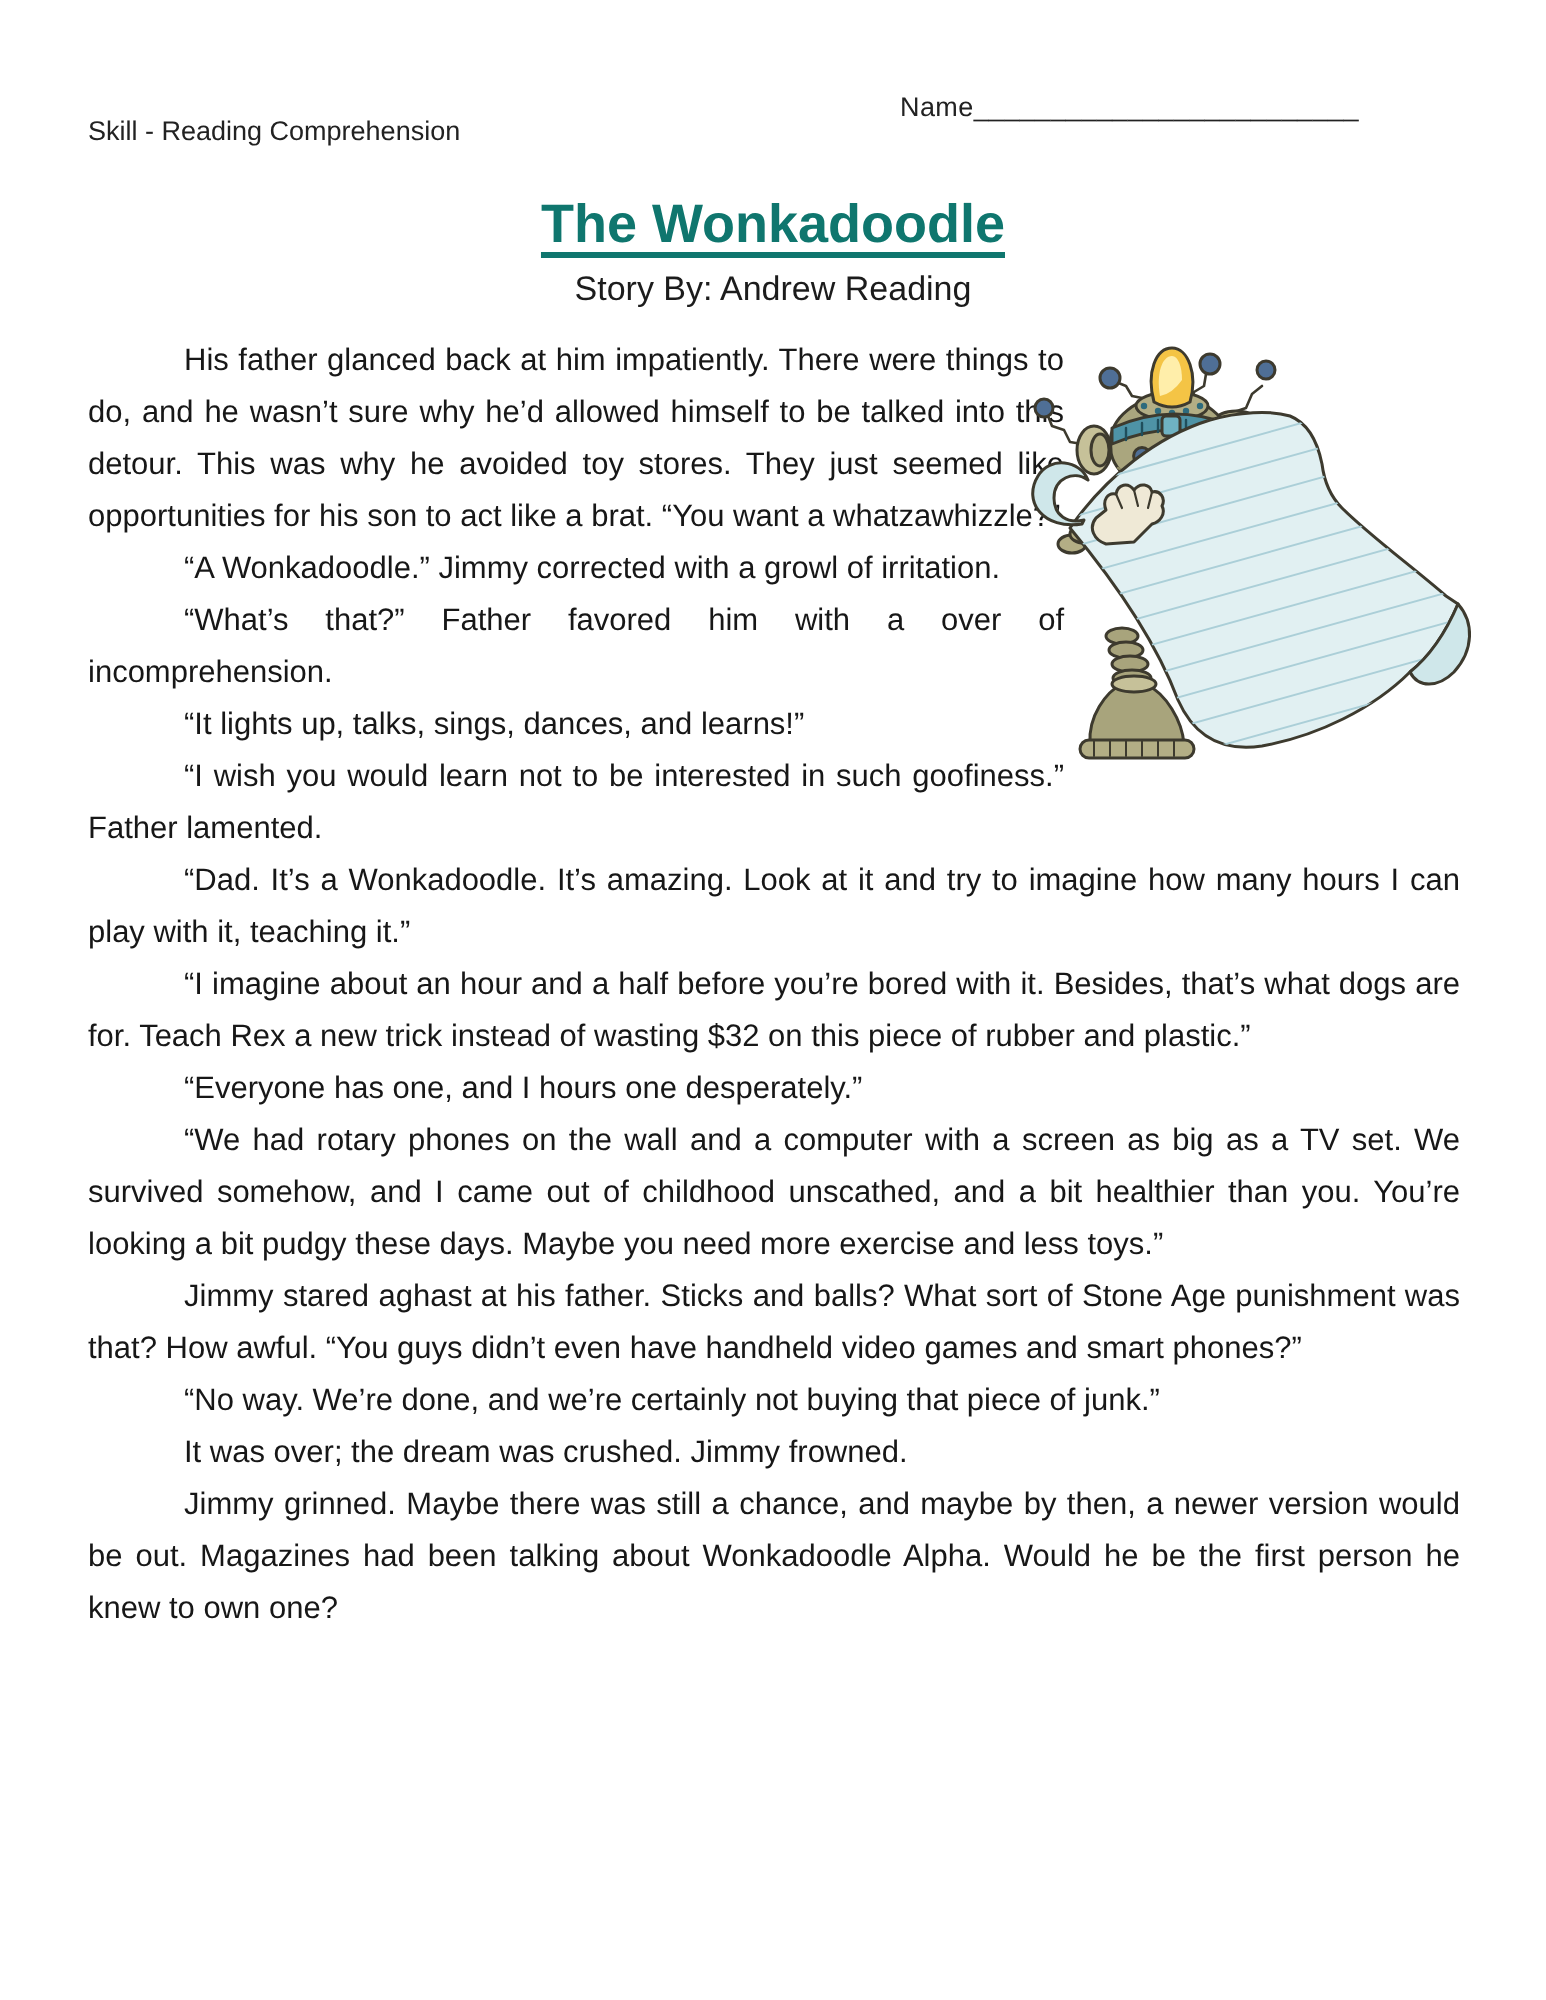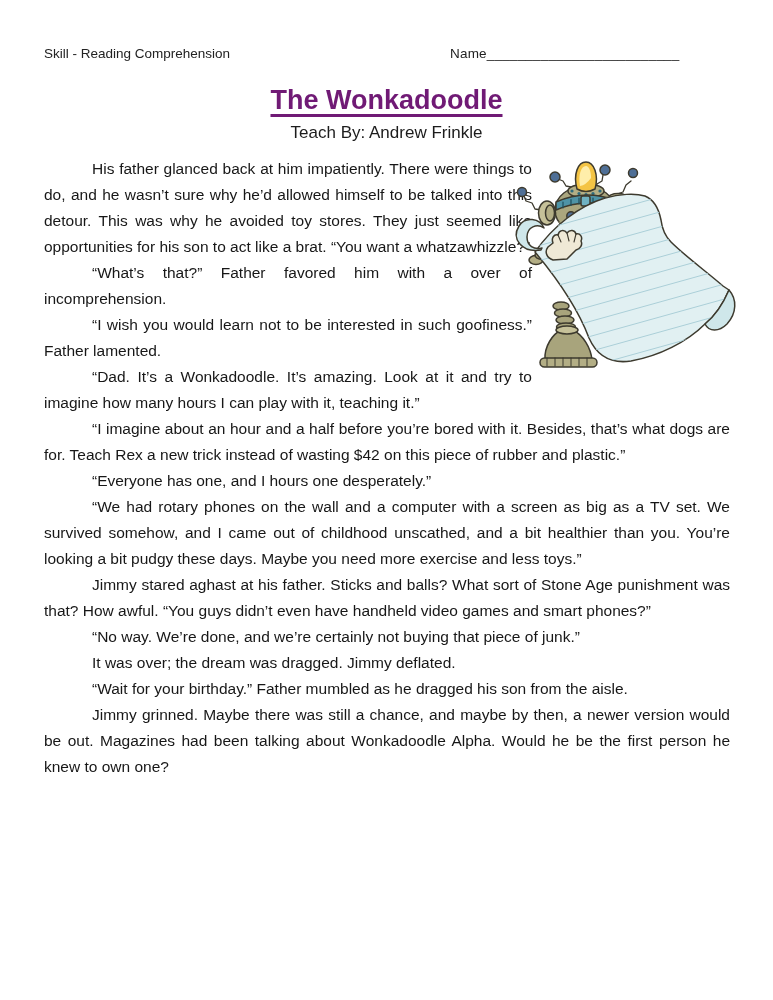--- a/index.html
+++ b/index.html
@@ -15,28 +15,28 @@
     width: 773px; height: 1000px;
     background: #ffffff;
     overflow: hidden;
   }
   .header {
     display: flex;
     padding: 46px 44px 0 44px;
     font-size: 13.5px;
     color: #222;
   }
-  .header-left { width: 406px; }
+  .header-left { width: 406px; margin-top: 12px; }
   .header-right { white-space: nowrap; letter-spacing: 0.2px; }
   .title-block { text-align: center; margin-top: 24px; }
   .page-title {
     display: inline-block;
     font-size: 27px;
     font-weight: 700;
-    color: #701a75;
+    color: #0f766e;
     text-decoration: underline;
     text-decoration-thickness: 2.5px;
     text-underline-offset: 5px;
   }
   .byline {
     text-align: center;
     font-size: 17px;
     margin-top: 7px;
     color: #1c1c1c;
   }
@@ -66,21 +66,21 @@
 <div class="page">
 
   <div class="header">
     <div class="header-left">Skill - Reading Comprehension</div>
     <div class="header-right"><span>Name</span><span>_________________________</span></div>
   </div>
 
   <div class="title-block">
     <span class="page-title">The Wonkadoodle</span>
   </div>
-  <div class="byline">Teach By: Andrew Frinkle</div>
+  <div class="byline">Story By: Andrew Reading</div>
 
   <div class="story">
 
     <div class="illustration-float">
       <svg width="255" height="218" viewBox="0 0 255 218" aria-hidden="true">
         <defs>
           <clipPath id="sheetClip">
             <path d="M26 94 C44 68 70 48 96 40 C110 36 126 35 136 38 C146 42 150 52 152 62 C153 70 156 78 162 84 C176 98 198 114 214 128 L220 132 C214 146 206 158 196 166 C178 184 150 198 122 203 C102 206 88 198 80 180 C68 148 46 118 26 94 Z"></path>
           </clipPath>
         </defs>
@@ -169,27 +169,28 @@
 
           <g>
             <path d="M44 102 C38 100 35 94 39 89 L44 85 C42 80 45 76 49 77 C50 72 55 71 58 75 C61 71 66 72 67 76 C71 75 74 79 72 83 C74 87 71 91 67 92 L58 101 Z" fill="#efe9d6"></path>
             <path d="M49 77 l3 7 M58 75 l2 8 M67 76 l-2 8" fill="none" stroke-width="1.1"></path>
           </g>
         </g>
       </svg>
     </div>
 
       <p>His father glanced back at him impatiently. There were things to do, and he wasn’t sure why he’d allowed himself to be talked into this detour. This was why he avoided toy stores. They just seemed like opportunities for his son to act like a brat. “You want a whatzawhizzle?”</p>
+      <p>“A Wonkadoodle.” Jimmy corrected with a growl of irritation.</p>
       <p>“What’s that?” Father favored him with a over of incomprehension.</p>
+      <p>“It lights up, talks, sings, dances, and learns!”</p>
       <p>“I wish you would learn not to be interested in such goofiness.” Father lamented.</p>
       <p>“Dad. It’s a Wonkadoodle. It’s amazing. Look at it and try to imagine how many hours I can play with it, teaching it.”</p>
-      <p>“I imagine about an hour and a half before you’re bored with it. Besides, that’s what dogs are for. Teach Rex a new trick instead of wasting $42 on this piece of rubber and plastic.”</p>
+      <p>“I imagine about an hour and a half before you’re bored with it. Besides, that’s what dogs are for. Teach Rex a new trick instead of wasting $32 on this piece of rubber and plastic.”</p>
       <p>“Everyone has one, and I hours one desperately.”</p>
       <p>“We had rotary phones on the wall and a computer with a screen as big as a TV set. We survived somehow, and I came out of childhood unscathed, and a bit healthier than you. You’re looking a bit pudgy these days. Maybe you need more exercise and less toys.”</p>
       <p>Jimmy stared aghast at his father. Sticks and balls? What sort of Stone Age punishment was that? How awful. “You guys didn’t even have handheld video games and smart phones?”</p>
       <p>“No way. We’re done, and we’re certainly not buying that piece of junk.”</p>
-      <p>It was over; the dream was dragged. Jimmy deflated.</p>
-      <p>“Wait for your birthday.” Father mumbled as he dragged his son from the aisle.</p>
+      <p>It was over; the dream was crushed. Jimmy frowned.</p>
       <p>Jimmy grinned. Maybe there was still a chance, and maybe by then, a newer version would be out. Magazines had been talking about Wonkadoodle Alpha. Would he be the first person he knew to own one?</p>
 
   </div>
 
 </div>
 
 </body></html>

